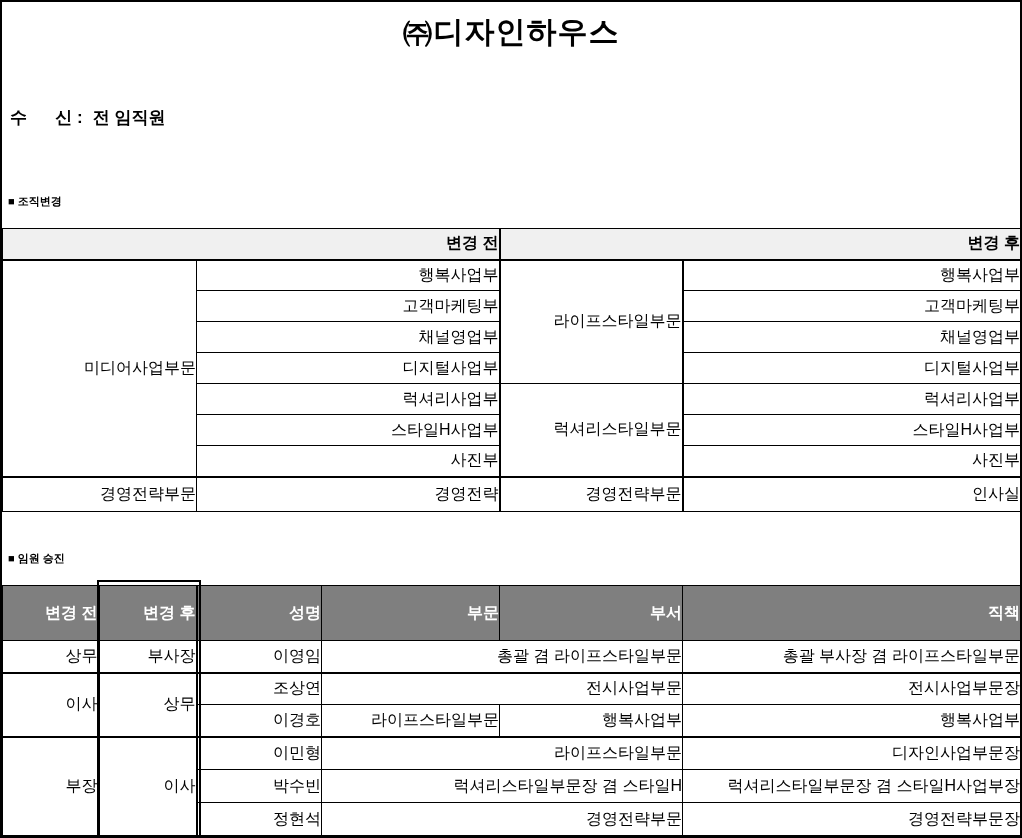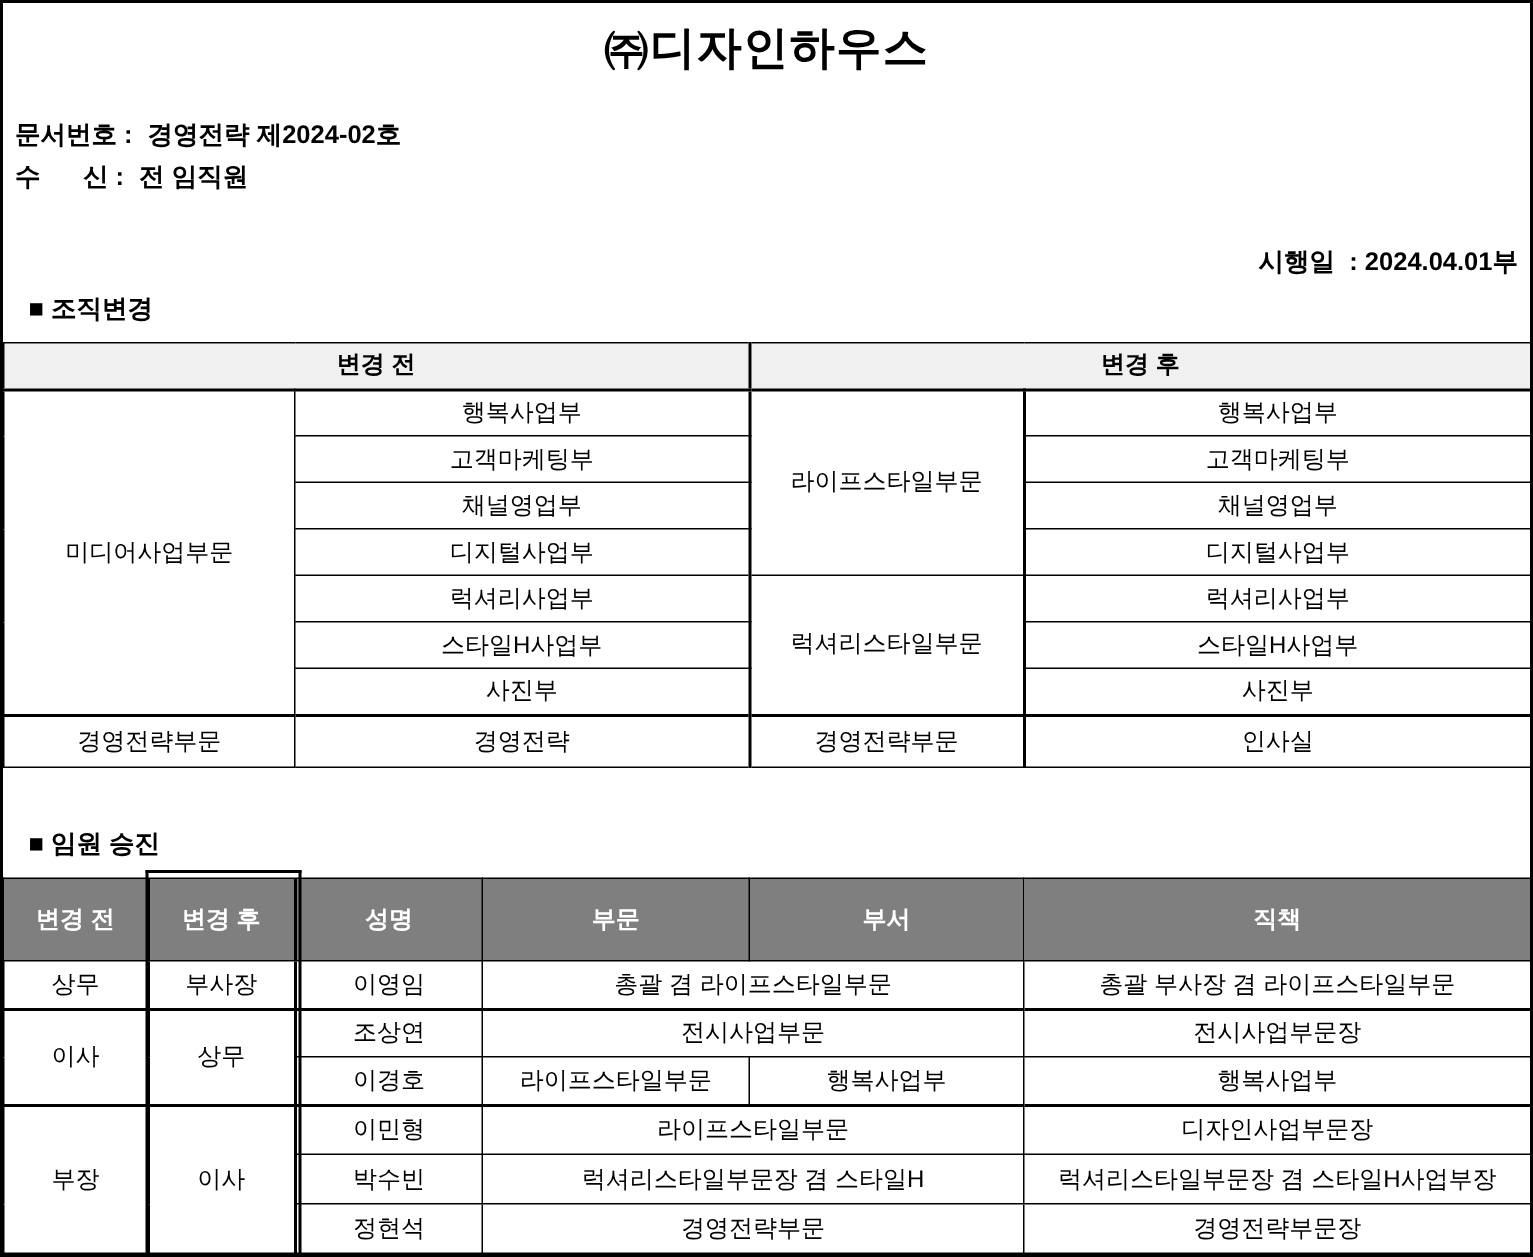--- a/index.html
+++ b/index.html
@@ -25,33 +25,33 @@
   }
   .doc-line .lbl { white-space:pre; }
   .doc-line .val { margin-left:10px; white-space:pre; }
   .line1 { top:76px; } .line2 { top:104px;text-align:right; } .line3 { top:132px; }
   .effective {
     position:absolute; top:161px; right:8px;
     font-size:17px; font-weight:bold; white-space:pre;
   }
   .section-heading {
     position:absolute; left:6px;
-    font-size:17px; font-weight:bold;margin-left:11px;
+    font-size:11px; font-weight:bold;
   }
   .sh1 { top:192px; } .sh2 { top:549px; }
 
   table.doc-table {
     position:absolute; left:0;
     border-collapse:collapse; table-layout:fixed;
     width:1018px;
     font-size:16px;
   }
   table.doc-table td, table.doc-table th {
     border:1px solid #000;
-    text-align:center; vertical-align:middle;
+    text-align:right; vertical-align:middle;
     padding:0; overflow:hidden; white-space:nowrap;
     font-weight:normal;
   }
   table.org { top:226px; }
   table.org th {
     background:#f0f0f0; font-weight:bold;
     border-bottom-width:2px;
   }
   table.promo { top:583px; }
   table.promo th {
@@ -73,24 +73,22 @@
     pointer-events:none;
   }
 </style>
 </head>
 <body>
 
 <div class="page">
 
   <div class="title">㈜디자인하우스</div>
 
-  <div class="doc-line line1"><span class="lbl">문서번호 :</span><span class="val">경영전략 제2024-02호</span></div>
   <div class="doc-line line2"><span class="lbl">수      신 :</span><span class="val">전 임직원</span></div>
 
-  <div class="effective">시행일  : 2024.04.01부</div>
 
   <div class="section-heading sh1">■ 조직변경</div>
 
   <table class="doc-table org">
     <colgroup>
         <col style="width:194px">
         <col style="width:303px">
         <col style="width:183px">
         <col style="width:338px">
       </colgroup>

